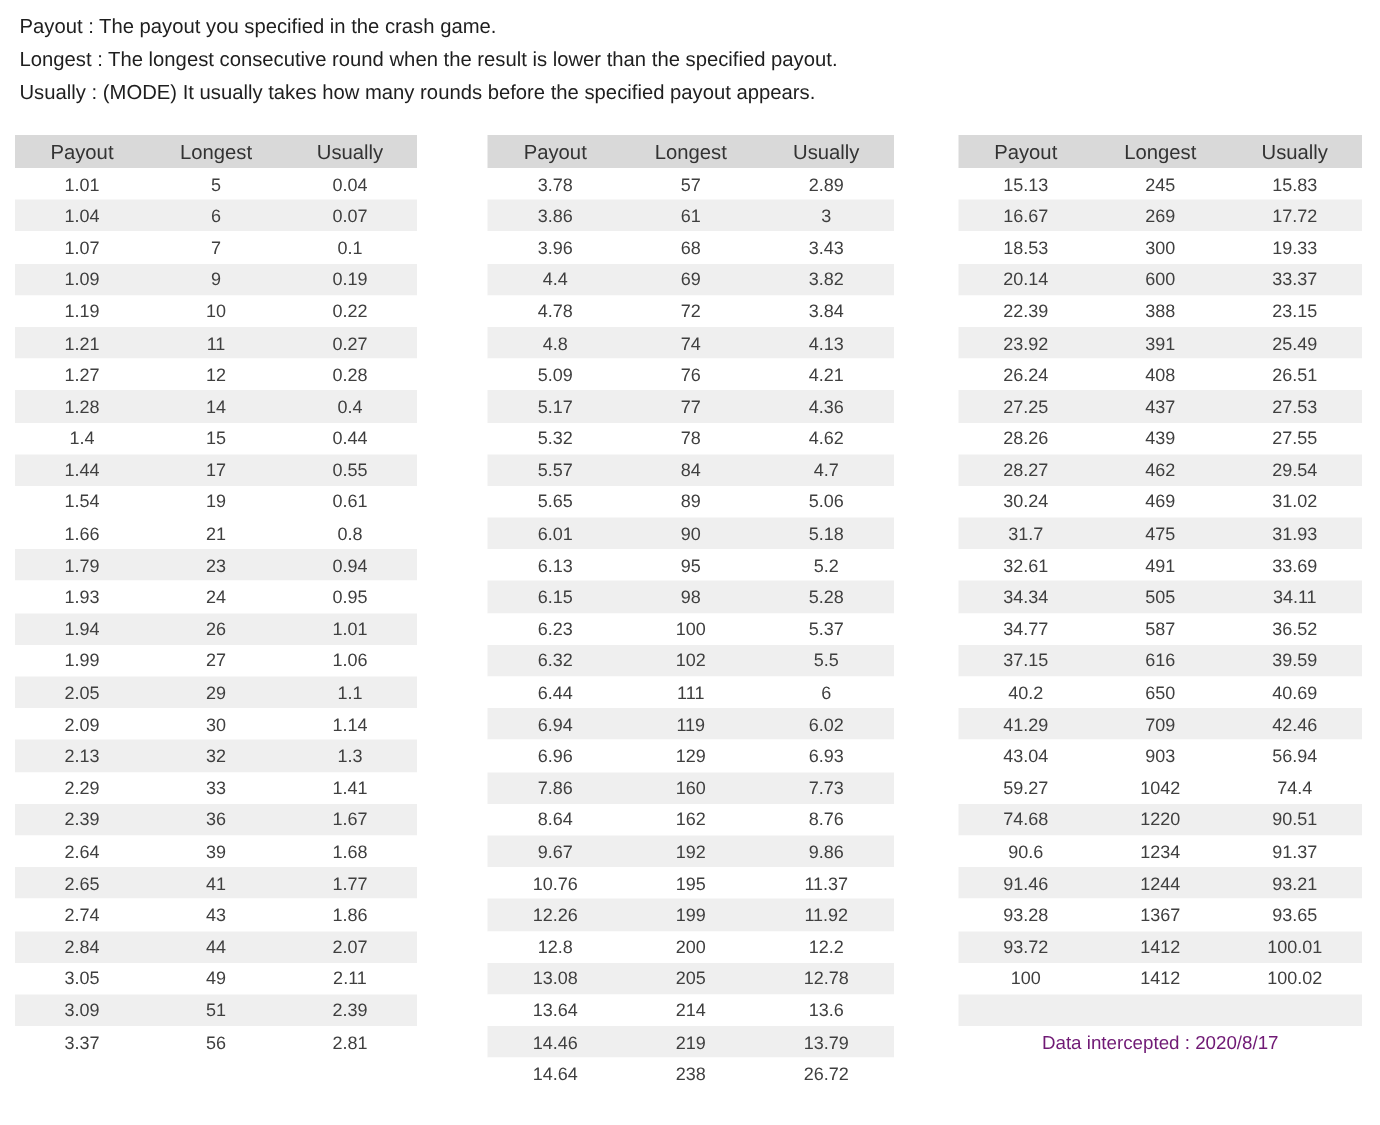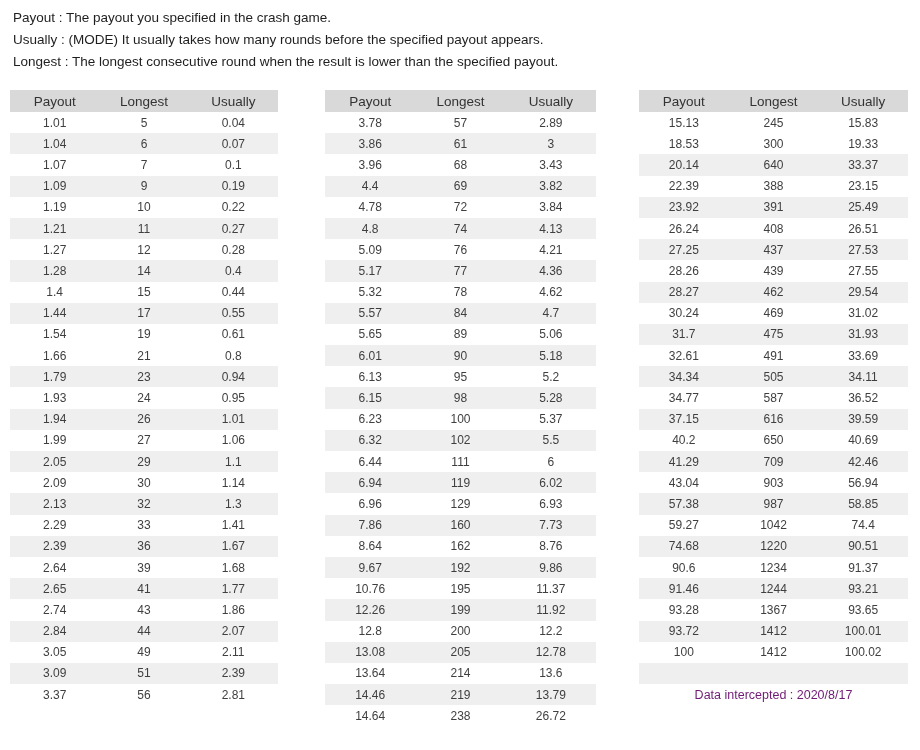--- a/index.html
+++ b/index.html
@@ -73,22 +73,22 @@
     background: #ffffff;
     white-space: nowrap;
   }
 </style>
 </head>
 <body>
 
 <div class="page">
   <div class="description">
     <div>Payout : The payout you specified in the crash game.</div>
+    <div>Longest : The longest consecutive round when the result is lower than the specified payout.</div>
     <div>Usually : (MODE) It usually takes how many rounds before the specified payout appears.</div>
-    <div>Longest : The longest consecutive round when the result is lower than the specified payout.</div>
   </div>
   <div class="tables">
     <div class="table" id="table-0">
         <div class="thead">
           <div class="cell">Payout</div>
           <div class="cell">Longest</div>
           <div class="cell">Usually</div>
         </div>
         <div class="row">
           <div class="cell">1.01</div>
@@ -387,28 +387,33 @@
         <div class="thead">
           <div class="cell">Payout</div>
           <div class="cell">Longest</div>
           <div class="cell">Usually</div>
         </div>
         <div class="row">
           <div class="cell">15.13</div>
           <div class="cell">245</div>
           <div class="cell">15.83</div>
         </div>
+        <div class="row alt">
+          <div class="cell">16.67</div>
+          <div class="cell">269</div>
+          <div class="cell">17.72</div>
+        </div>
         <div class="row">
           <div class="cell">18.53</div>
           <div class="cell">300</div>
           <div class="cell">19.33</div>
         </div>
         <div class="row alt">
           <div class="cell">20.14</div>
-          <div class="cell">640</div>
+          <div class="cell">600</div>
           <div class="cell">33.37</div>
         </div>
         <div class="row">
           <div class="cell">22.39</div>
           <div class="cell">388</div>
           <div class="cell">23.15</div>
         </div>
         <div class="row alt">
           <div class="cell">23.92</div>
           <div class="cell">391</div>
@@ -471,25 +476,20 @@
         </div>
         <div class="row alt">
           <div class="cell">41.29</div>
           <div class="cell">709</div>
           <div class="cell">42.46</div>
         </div>
         <div class="row">
           <div class="cell">43.04</div>
           <div class="cell">903</div>
           <div class="cell">56.94</div>
-        </div>
-        <div class="row alt">
-          <div class="cell">57.38</div>
-          <div class="cell">987</div>
-          <div class="cell">58.85</div>
         </div>
         <div class="row">
           <div class="cell">59.27</div>
           <div class="cell">1042</div>
           <div class="cell">74.4</div>
         </div>
         <div class="row alt">
           <div class="cell">74.68</div>
           <div class="cell">1220</div>
           <div class="cell">90.51</div>

